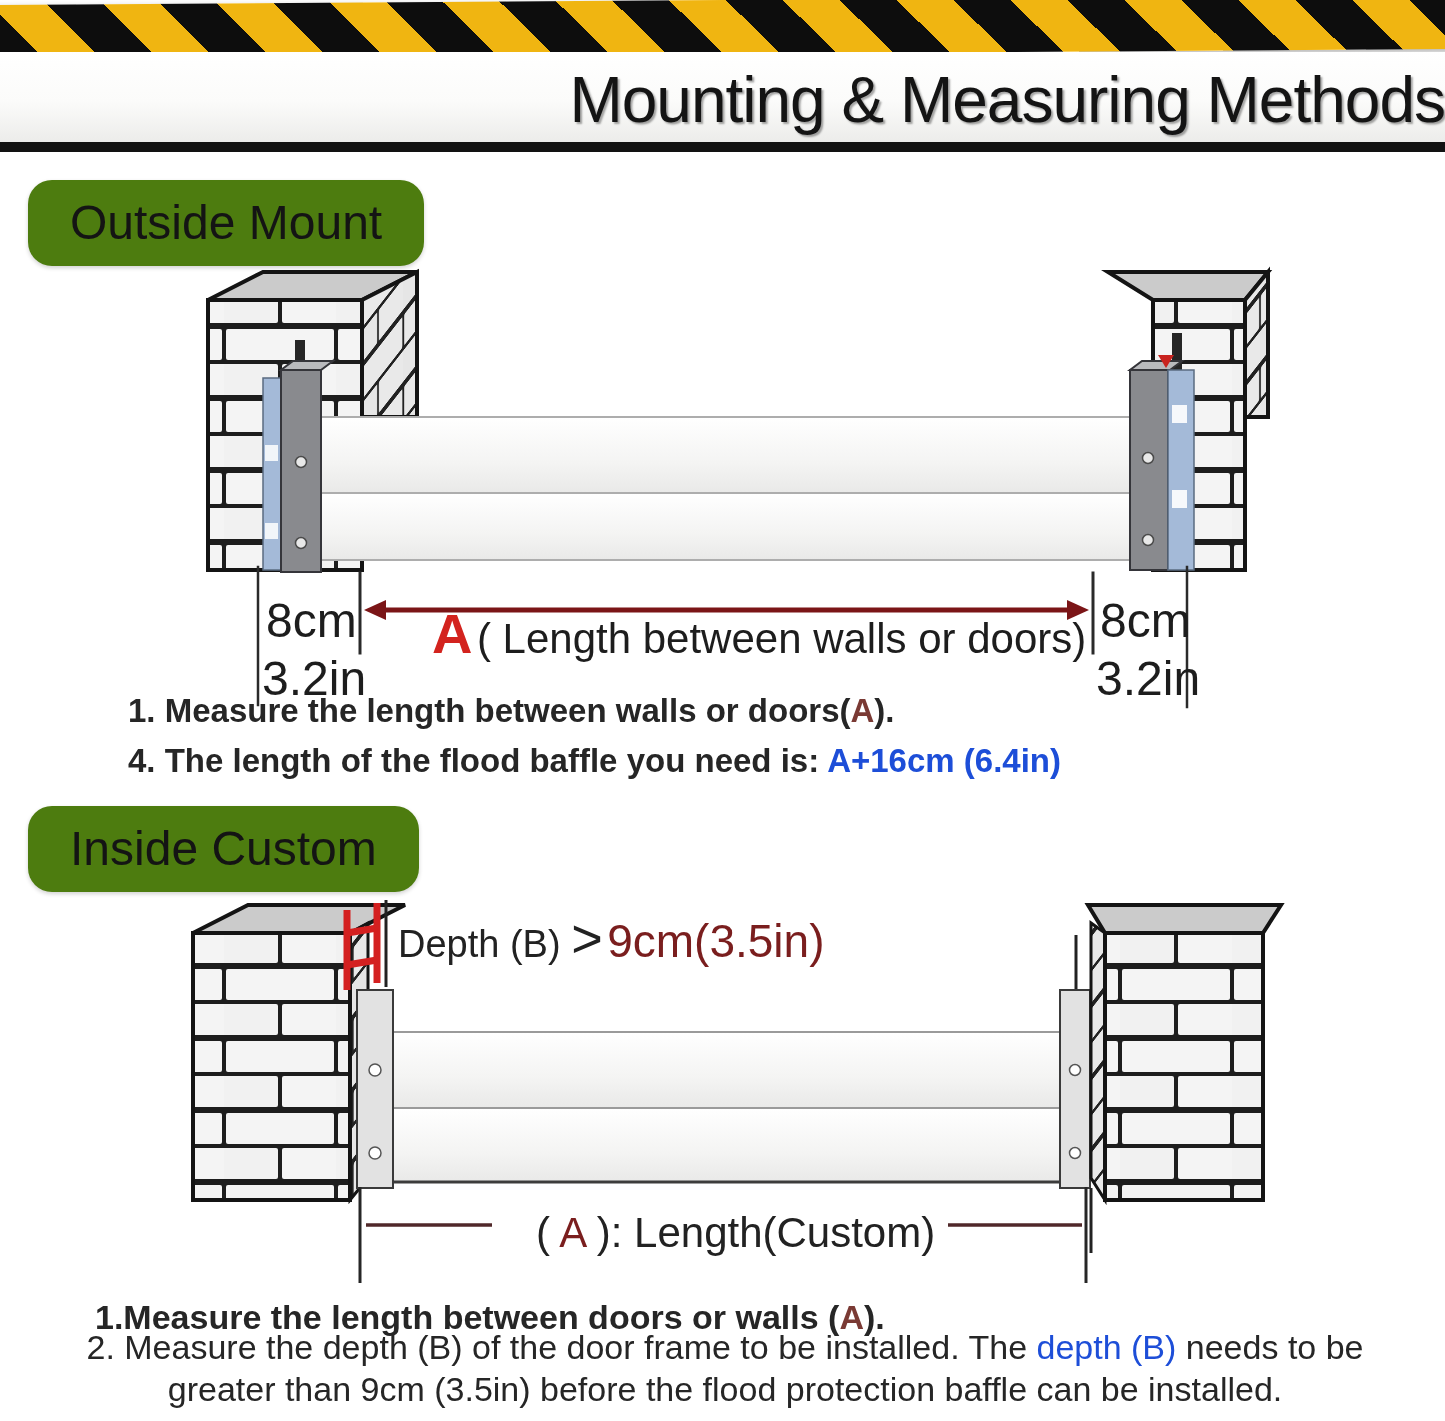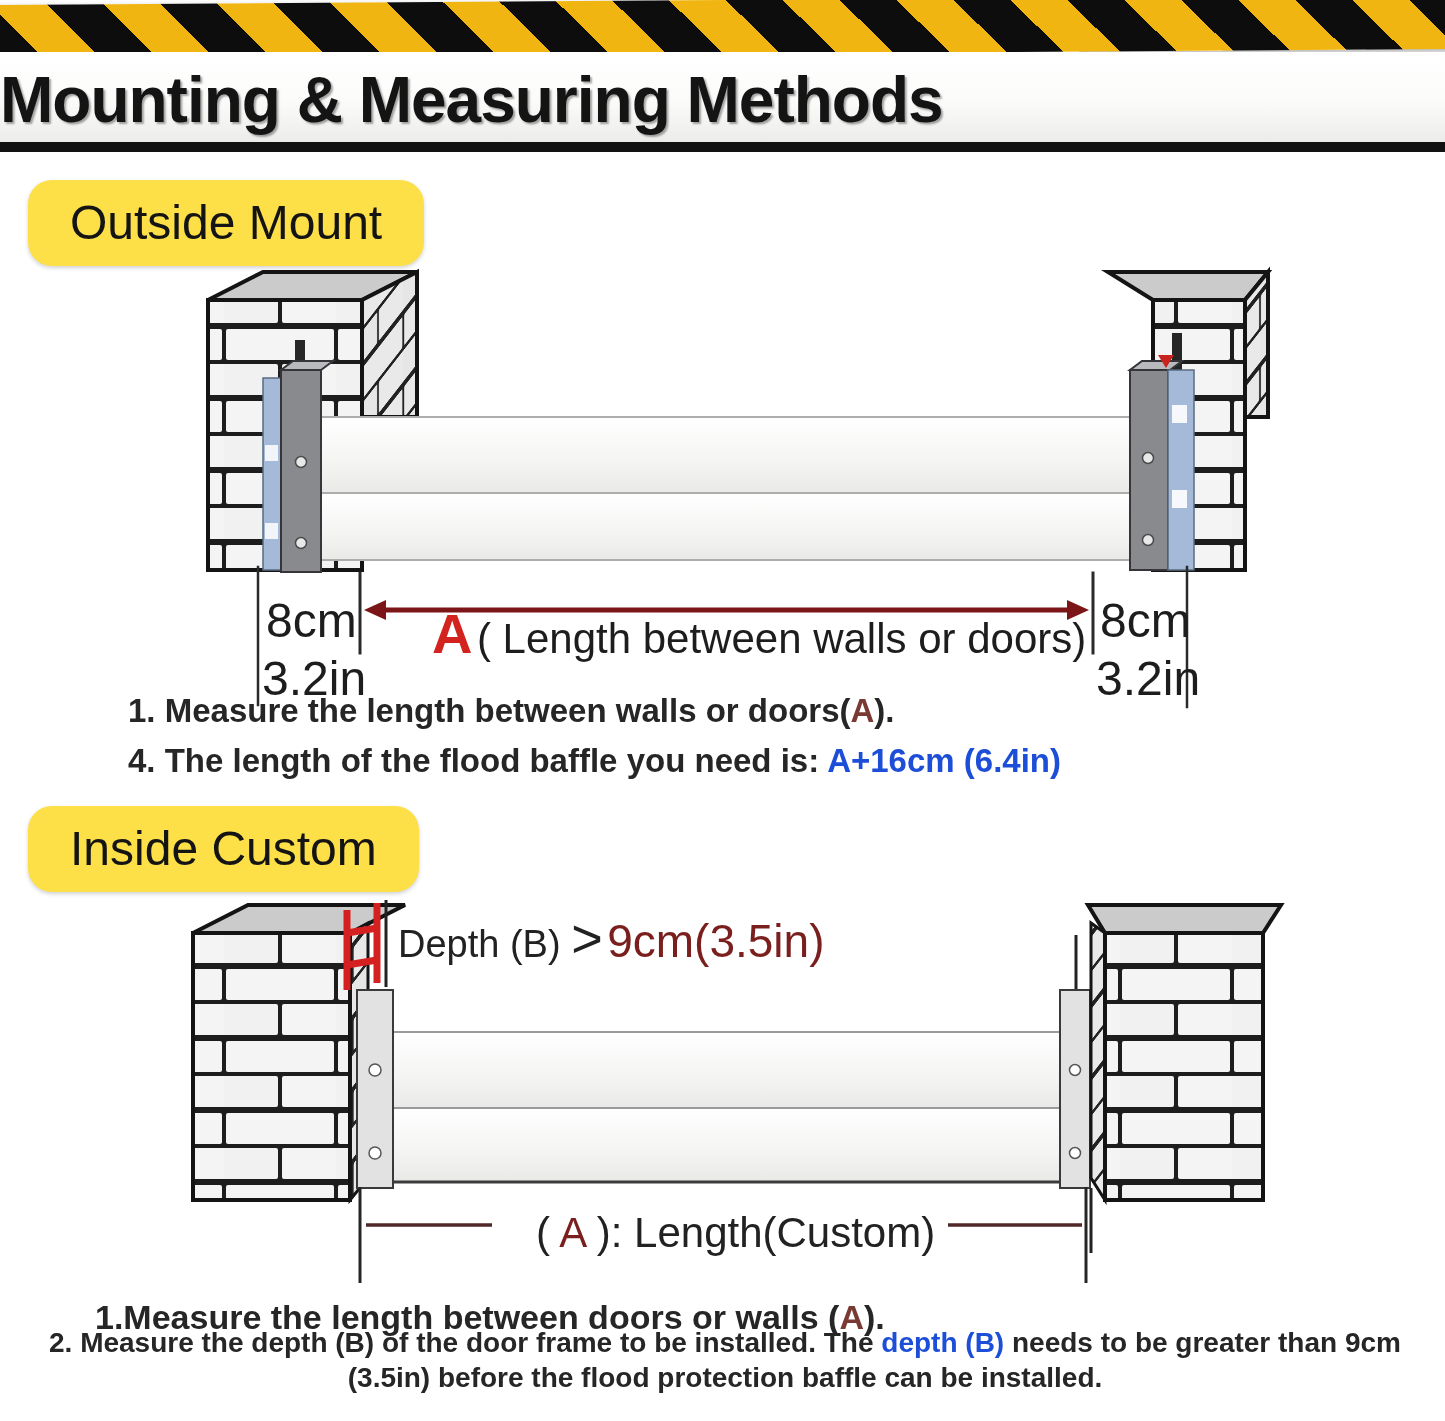--- a/index.html
+++ b/index.html
@@ -13,47 +13,47 @@
     background:repeating-linear-gradient(45deg,#0d0d0d 0 40px,#F0B511 40px 80px);
     transform:rotate(-0.4deg);
     box-shadow:0 3px 7px rgba(0,0,0,0.30);
   }
   .title-band{
     position:absolute;left:0;right:0;top:52px;height:90px;
     background:linear-gradient(#ffffff 0%,#fbfbfa 55%,#ececea 100%);
   }
   .page-title{
     position:absolute;left:0;right:0;top:58px;height:84px;
-    text-align:left;font-size:64px;font-weight:bold;color:#141414;
+    text-align:right;font-size:64px;font-weight:normal;color:#141414;
     letter-spacing:-1px;line-height:84px;
     text-shadow:2px 2px 2px rgba(0,0,0,0.35);
   }
   .black-bar{position:absolute;left:0;right:0;top:142px;height:10px;background:#121212;}
   
   .badge{
     position:absolute;left:28px;height:86px;line-height:86px;
-    padding:0 42px;background:#fde047;border-radius:24px;
+    padding:0 42px;background:#4d7c0f;border-radius:24px;
     font-size:48px;color:#141414;font-weight:500;
     box-shadow:0 2px 4px rgba(0,0,0,0.18);
   }
   .badge-outside{top:180px;}
   .badge-inside{top:806px;}
   
   .diagram{position:absolute;left:0;}
   #outside-svg{top:255px;}
   #inside-svg{top:895px;}
   svg{font-family:"Liberation Sans", sans-serif;}
   
   .step{position:absolute;font-size:33px;color:#262626;white-space:nowrap;font-weight:bold;}
   .out-step1{left:128px;top:692px;}
   .out-step2{left:128px;top:742px;}
   .in-step1{left:95px;top:1278px;font-size:34px;margin-top:20px;}
   .in-step2{
     position:absolute;left:40px;top:1326px;width:1370px;
-    font-size:28px;color:#262626;text-align:center;line-height:1.24;font-weight:bold;
+    font-size:34px;color:#262626;text-align:center;line-height:1.24;
   }
   .em-maroon{color:#1d4ed8;}
   .em-soft{color:#7A3A34;}
 </style>
 </head>
 <body>
 
 <div class="tape"></div>
 <div class="title-band"></div>
 <div class="page-title">Mounting &amp; Measuring Methods</div>

